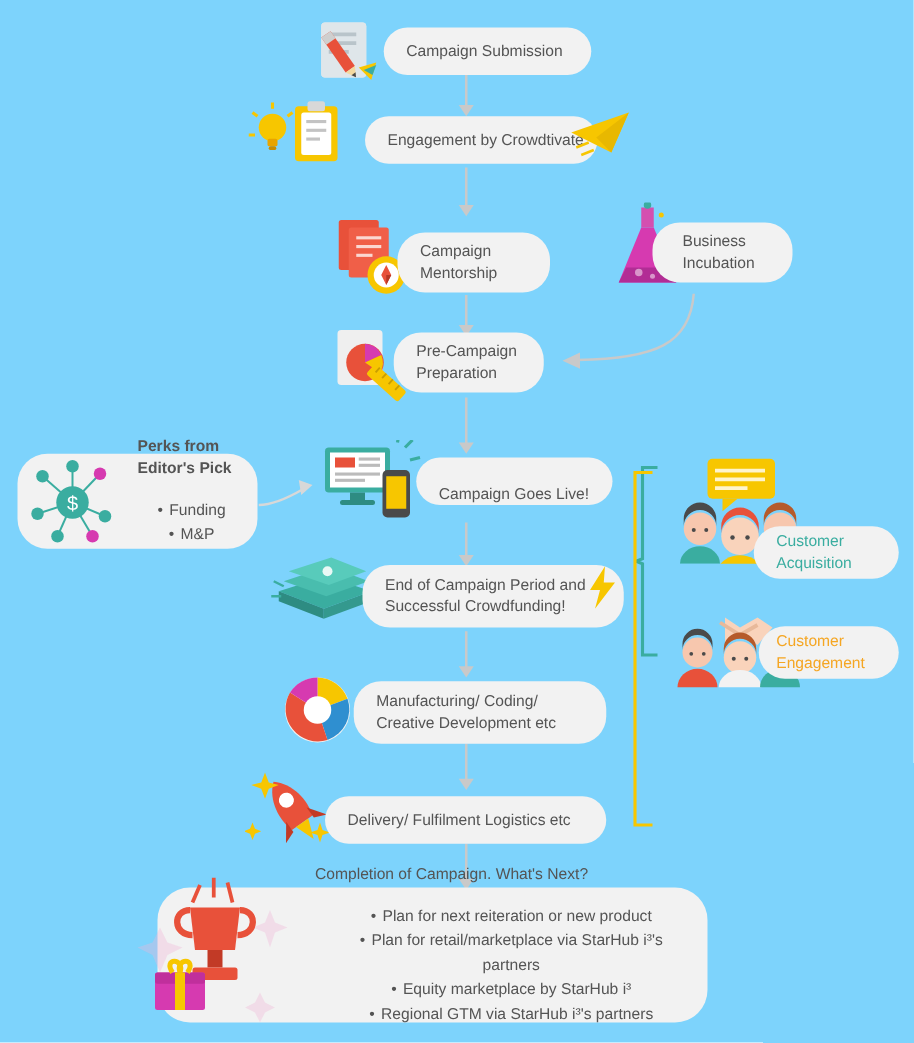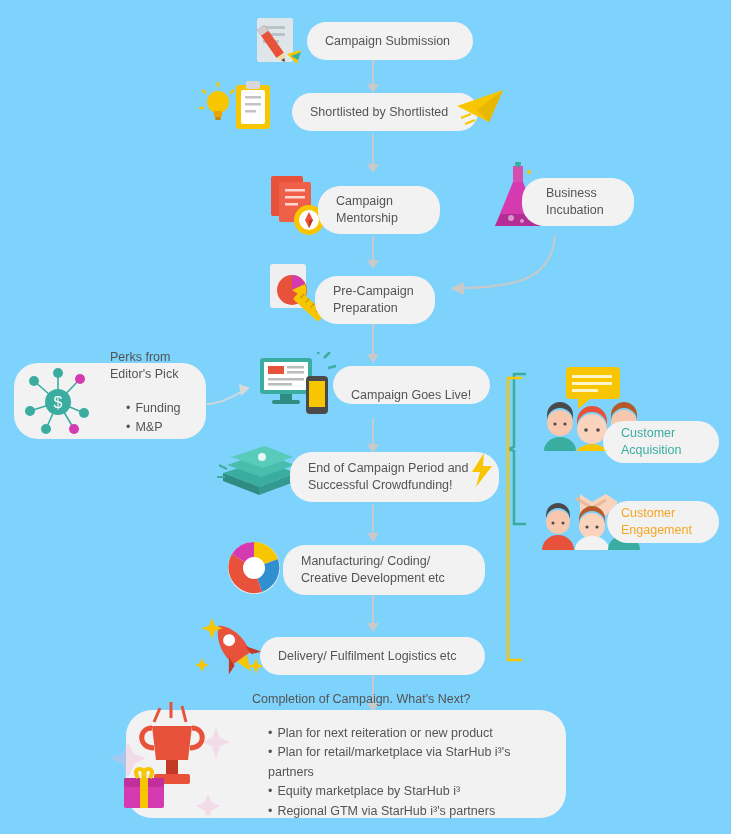--- a/index.html
+++ b/index.html
@@ -46,20 +46,21 @@
     border-top: 9px solid #c9c9c9;
   }
   .icon-box {
     position: absolute;
     display: block;
   }
   .bullet-list {
     margin: 16px;
     padding-left: 0;
     list-style: none;
+    text-align: center;
   }
   .bullet-list li {
     font-size: 12.5px;
     line-height: 1.55;
     color: #545454;
   }
   .bullet-list li::before {
     content: "\2022";
     margin-right: 5px;
   }
@@ -150,21 +151,21 @@
     <g>
       <rect x="40" y="5" width="34" height="44" rx="3" fill="#f7c600"></rect>
       <rect x="45" y="10" width="24" height="34" rx="2" fill="#ffffff"></rect>
       <rect x="50" y="1" width="14" height="8" rx="2" fill="#d8d8d8"></rect>
       <rect x="49" y="16" width="16" height="2.5" fill="#c3c3c3"></rect>
       <rect x="49" y="23" width="16" height="2.5" fill="#c3c3c3"></rect>
       <rect x="49" y="30" width="11" height="2.5" fill="#c3c3c3"></rect>
     </g>
   </svg>
   <div class="node" style="left:292px; top:93px; width:186px; height:38px; padding-left:18px;">
-    <span class="node-label">Shortlisted by Shortlisted</span>
+    <span class="node-label">Engagement by Crowdtivate</span>
   </div>
   <svg class="icon-box" style="left:455px; top:88px; width:50px; height:38px;">
     <polygon points="2,18 48,2 34,34" fill="#f7c600"></polygon>
     <polygon points="34,34 22,22 48,2" fill="#e8b800"></polygon>
     <line x1="6" y1="30" x2="16" y2="26" stroke="#f7c600" stroke-width="2"></line>
     <line x1="10" y1="36" x2="20" y2="32" stroke="#f7c600" stroke-width="2"></line>
   </svg>
 
   <svg class="icon-box" style="left:265px; top:172px; width:70px; height:68px;">
     <rect x="6" y="4" width="32" height="40" rx="2" fill="#e8513a"></rect>
@@ -202,28 +203,28 @@
     <path d="M28,28 L28,13 A15,15 0 0,1 41,22 Z" fill="#d63ab0"></path>
     <path d="M28,28 L41,22 A15,15 0 0,1 40,36 Z" fill="#f7c600"></path>
     <g transform="rotate(42 44 44)">
       <rect x="28" y="38" width="34" height="11" rx="2" fill="#f7c600"></rect>
       <line x1="33" y1="38" x2="33" y2="43" stroke="#c99e00" stroke-width="1.5"></line>
       <line x1="40" y1="38" x2="40" y2="43" stroke="#c99e00" stroke-width="1.5"></line>
       <line x1="47" y1="38" x2="47" y2="43" stroke="#c99e00" stroke-width="1.5"></line>
       <line x1="54" y1="38" x2="54" y2="43" stroke="#c99e00" stroke-width="1.5"></line>
     </g>
   </svg>
-  <div class="node" style="left:315px; top:276px; width:120px; height:48px; padding-left:18px;">
+  <div class="node" style="left:315px; top:266px; width:120px; height:48px; padding-left:18px;">
     <span class="node-label">Pre-Campaign
 Preparation</span>
   </div>
 
   <div class="node" style="left:14px; top:363px; width:192px; height:76px; border-radius:24px; padding-left:96px;">
     <div>
-      <div class="node-label" style="margin-bottom:16px;">Perks from
+      <div class="node-label" style="margin-bottom:16px;font-weight:bold;">Perks from
 Editor's Pick</div>
       <ul class="bullet-list">
         <li>Funding</li>
         <li>M&amp;P</li>
       </ul>
     </div>
   </div>
   <svg class="icon-box" style="left:20px; top:365px; width:76px; height:74px;">
     <g stroke="#3aada0" stroke-width="1.6">
       <line x1="38" y1="37" x2="14" y2="16"></line>

